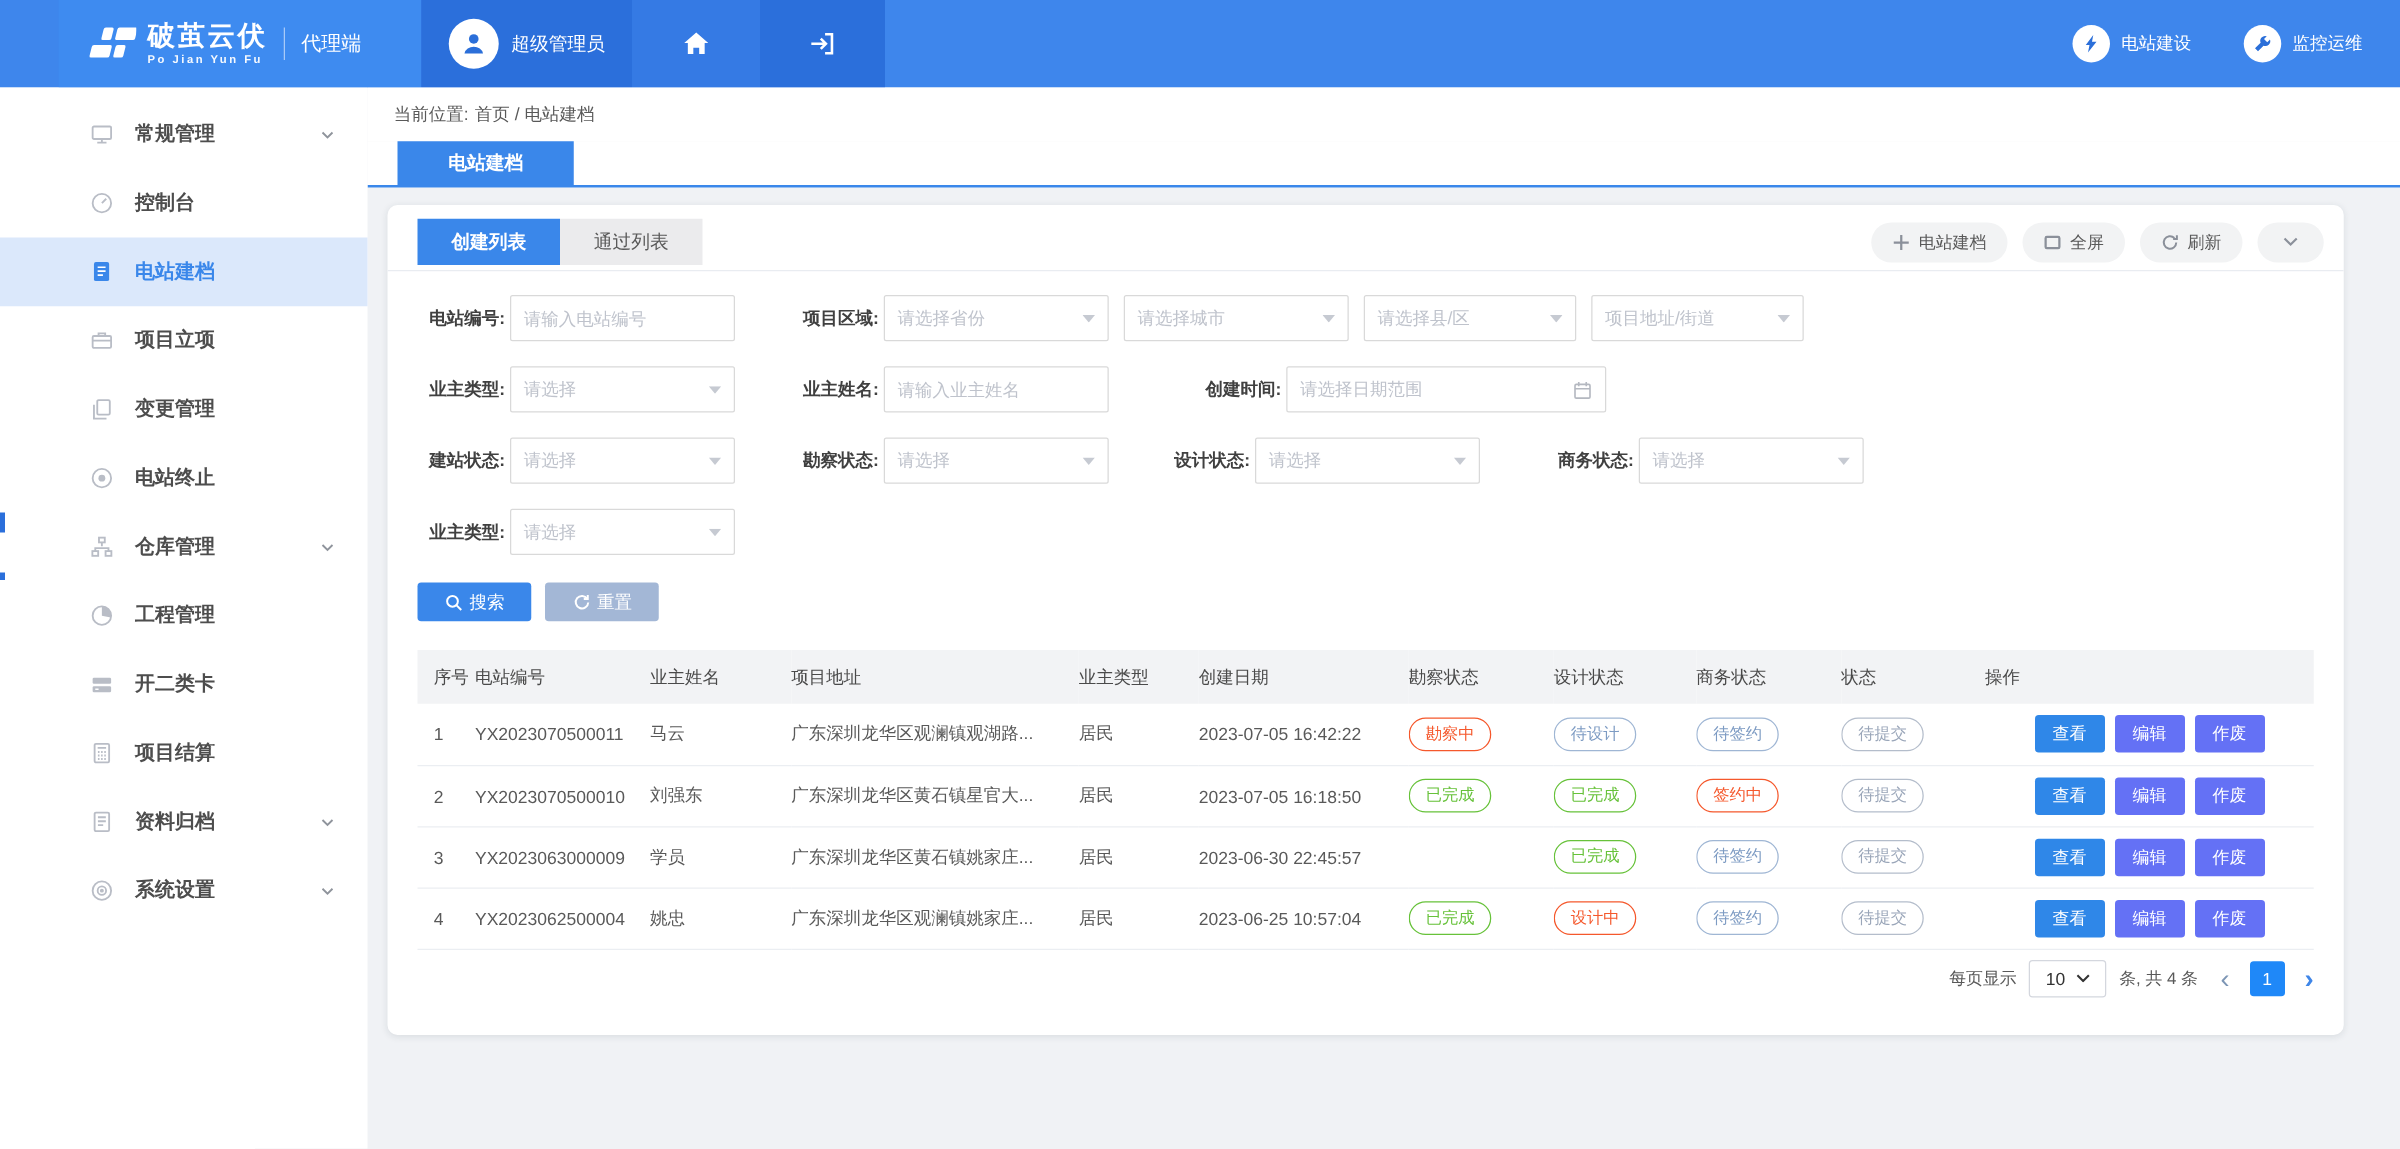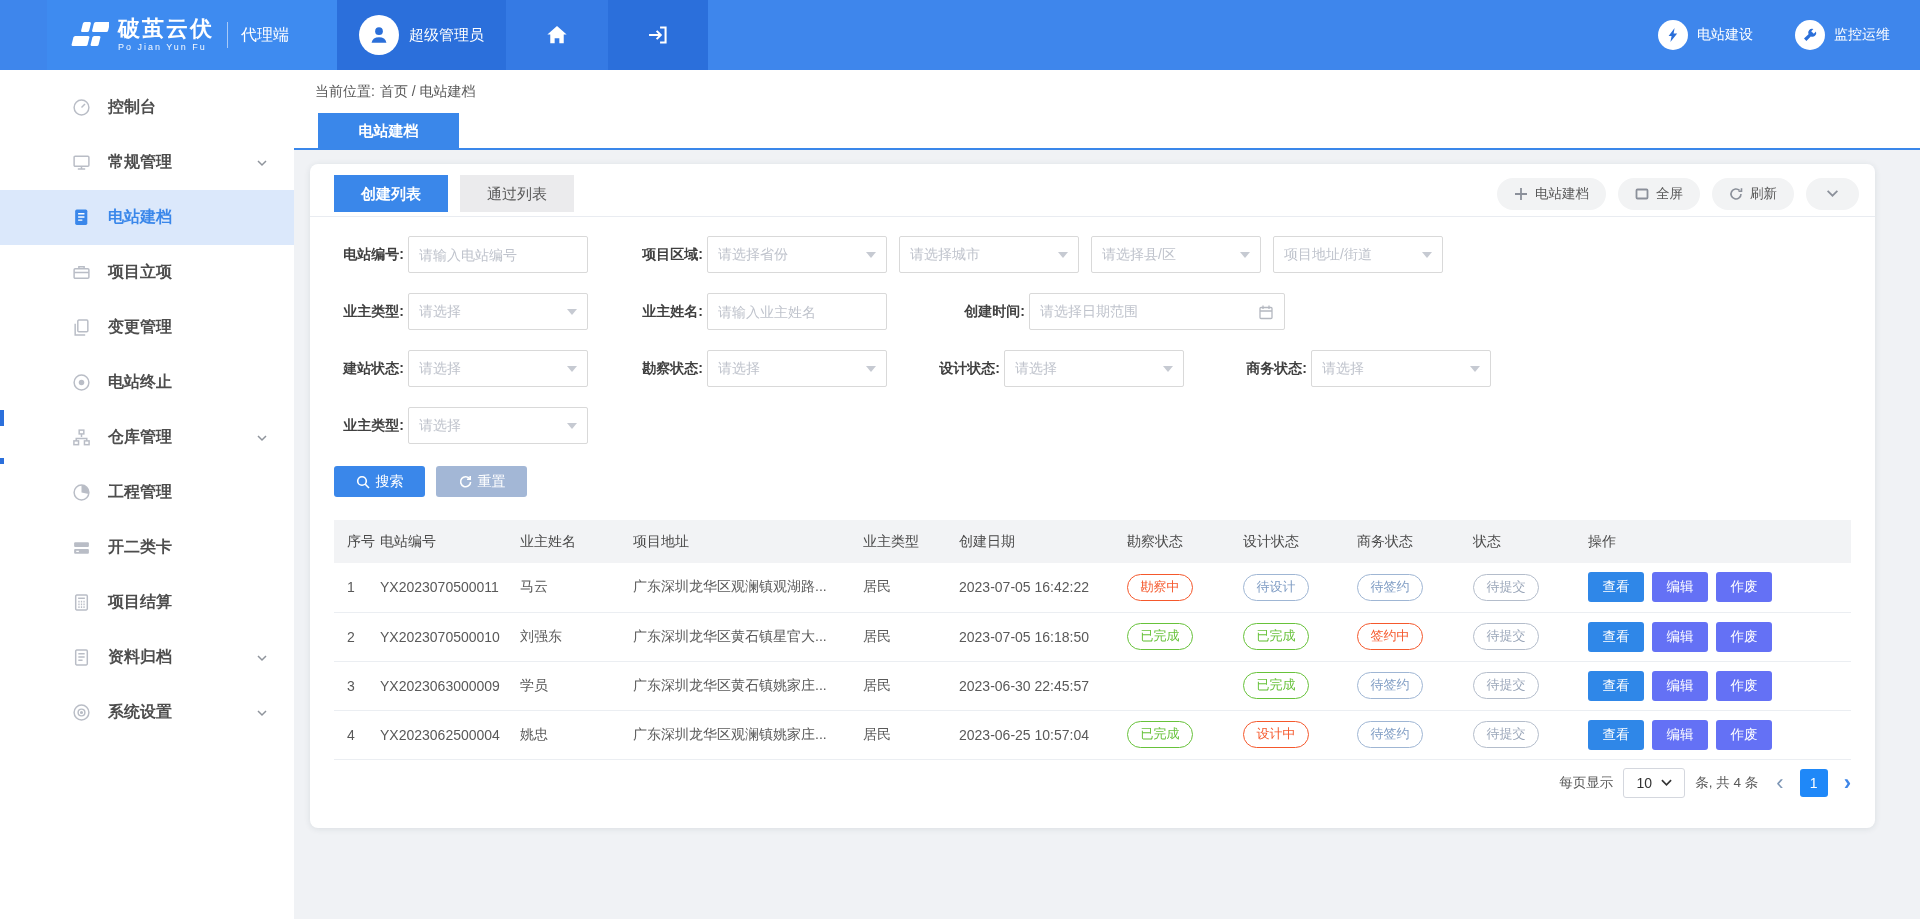--- a/index.html
+++ b/index.html
@@ -6,21 +6,21 @@
   html,body { width:1920px; height:919px; overflow:hidden; background:#f0f2f5;
     font-family:"Liberation Sans","DejaVu Sans",sans-serif; }
   .page { position:relative; width:1920px; height:919px; }
 
   
   .topbar { display:flex; height:70px; background:#3e86ec; color:#fff; align-items:stretch;padding-left:47px; }
   .seg { display:flex; align-items:center; justify-content:center; }
   .seg-logo { width:290px; background:#3e8bf0; justify-content:flex-start; padding-left:16px; }
   .brand-text { margin-left:9px; line-height:1.05; }
   .brand-title { font-size:22px; font-weight:bold; letter-spacing:2px; }
-  .brand-sub { font-size:9px; letter-spacing:2px; margin-top:3px; opacity:.95; }
+  .brand-sub { font-size:9px; letter-spacing:2px; margin-top:3px; opacity:.95;font-weight:bold; }
   .portal { margin-left:13px; padding-left:13px; border-left:1px solid rgba(255,255,255,.55);
     font-size:16px; height:26px; display:flex; align-items:center; }
   .seg-user { width:169px; background:#2b6fdb; gap:10px; cursor:pointer; }
   .avatar { width:40px; height:40px; border-radius:50%; background:#fff; display:flex;
     align-items:center; justify-content:center; }
   .seg-user .uname { font-size:15px;text-align:center; }
   .seg-home { width:102px; background:#357ae4; cursor:pointer; }
   .seg-exit { width:100px; background:#2b6fdb; cursor:pointer; }
   .top-spacer { flex:1; }
   .quicknav { display:flex; align-items:center; gap:42px; padding-right:30px; }
@@ -49,21 +49,21 @@
   .page-tabrow { background:#fff; border-bottom:2px solid #3a87ea; padding-left:24px; }
   .page-tab { display:inline-block; width:141px; height:35px; line-height:35px; text-align:center;
     background:#3a87ea; color:#fff; font-size:15px; font-weight:bold; }
   .content-bg { height:769px; background:#f0f2f5; }
 
   .card { margin:14px 45px 0 16px; width:1565px; height:664px; background:#fff;
     border-radius:8px; box-shadow:0 1px 6px rgba(31,45,61,.10); overflow:hidden; }
 
   .card-head { display:flex; justify-content:space-between; align-items:center;
     padding:11px 16px 4px 24px; border-bottom:1px solid #e9ecf1; }
-  .list-tabs { display:flex;gap:12px; }
+  .list-tabs { display:flex; }
   .ltab { height:37px; line-height:37px; padding:0 27px; font-size:15px; background:#ebebed;
     color:#595959; cursor:pointer; }
   .ltab.active { background:#3a87ea; color:#fff; font-weight:bold; }
   .toolbar { display:flex; gap:12px; }
   .pill { height:32px; border-radius:16px; background:#f2f3f4; border:none; display:flex;
     align-items:center; gap:7px; padding:0 17px; font-size:13.5px; color:#595959; cursor:pointer;
     font-family:inherit; }
   .pill .picon { display:flex; color:#8b909a; }
   .pill.only-icon { padding:0 20px; }
 
@@ -95,21 +95,21 @@
   .grid th:first-child, .grid td:first-child { padding-left:13px; }
   .grid td { height:49px; border-bottom:1px solid #ebeef2; font-size:14px; color:#595959;
     padding:0; white-space:nowrap; overflow:hidden; }
   .badge { display:inline-block; min-width:66px; padding:5px 10px; border-radius:14px;
     font-size:13px; text-align:center; border:1px solid; line-height:1.15; }
   .badge:empty { display:none; }
   .processing { color:#f5582c; border-color:#f5582c; }
   .done { color:#67c23a; border-color:#67c23a; }
   .pending-blue { color:#7d9bc3; border-color:#9fb6d4; }
   .pending-gray { color:#9aa6b9; border-color:#b4bdcb; }
-  .row-actions { display:flex; gap:8px; }
+  .row-actions { display:flex; gap:8px;justify-content:center; }
   .act { width:56px; height:30px; border:none; border-radius:3px; color:#fff; font-size:13.5px;
     cursor:pointer; font-family:inherit; }
   .act.view { background:#2f87e8; }
   .act.edit, .act.void { background:#6471f5; }
 
   
   .pagination { margin:8px 24px 0 24px; display:flex; justify-content:flex-end; align-items:center; }
   .pg-label, .pg-suffix { font-size:13.5px; color:#595959; }
   .pg-size { width:62px; height:30px; border:1px solid #d4d7de; border-radius:3px; display:flex;
     align-items:center; justify-content:center; gap:9px; margin:0 10px; font-size:14px;
@@ -184,40 +184,40 @@
         </span>
         <span>监控运维</span>
       </div>
     </div>
   </header>
 
   <aside class="sidebar">
     <div class="side-item">
       <span class="sicon">
         <svg width="19" height="19" viewBox="0 0 18 18" fill="none" stroke="currentColor" stroke-width="1.4">
-          <circle cx="9" cy="9" r="7"></circle>
-            <path d="M9 9l3.3-3.3"></path>
-        </svg>
-      </span>
-      <span class="slabel">控制台</span>
-    </div>
-
-    <div class="side-item">
-      <span class="sicon">
-        <svg width="19" height="19" viewBox="0 0 18 18" fill="none" stroke="currentColor" stroke-width="1.4">
           <rect x="2" y="3" width="14" height="9.5" rx="1"></rect>
             <path d="M9 12.5v2.7M5.5 15.2h7"></path>
         </svg>
       </span>
       <span class="slabel">常规管理</span>
       <span class="chev">
         <svg width="12" height="12" viewBox="0 0 12 12" fill="none" stroke="currentColor" stroke-width="1.5">
             <path d="M2 4l4 4 4-4"></path>
           </svg>
       </span>
+    </div>
+
+    <div class="side-item">
+      <span class="sicon">
+        <svg width="19" height="19" viewBox="0 0 18 18" fill="none" stroke="currentColor" stroke-width="1.4">
+          <circle cx="9" cy="9" r="7"></circle>
+            <path d="M9 9l3.3-3.3"></path>
+        </svg>
+      </span>
+      <span class="slabel">控制台</span>
     </div>
 
     <div class="side-item active">
       <span class="sicon">
         <svg width="19" height="19" viewBox="0 0 18 18">
           <rect x="3" y="1.5" width="11.5" height="14.5" rx="1.5" fill="currentColor"></rect>
           <path d="M5.8 5.5h6M5.8 8.5h6M5.8 11.5h4" stroke="#ffffff" stroke-width="1.3"></path>
         </svg>
       </span>
       <span class="slabel">电站建档</span>

